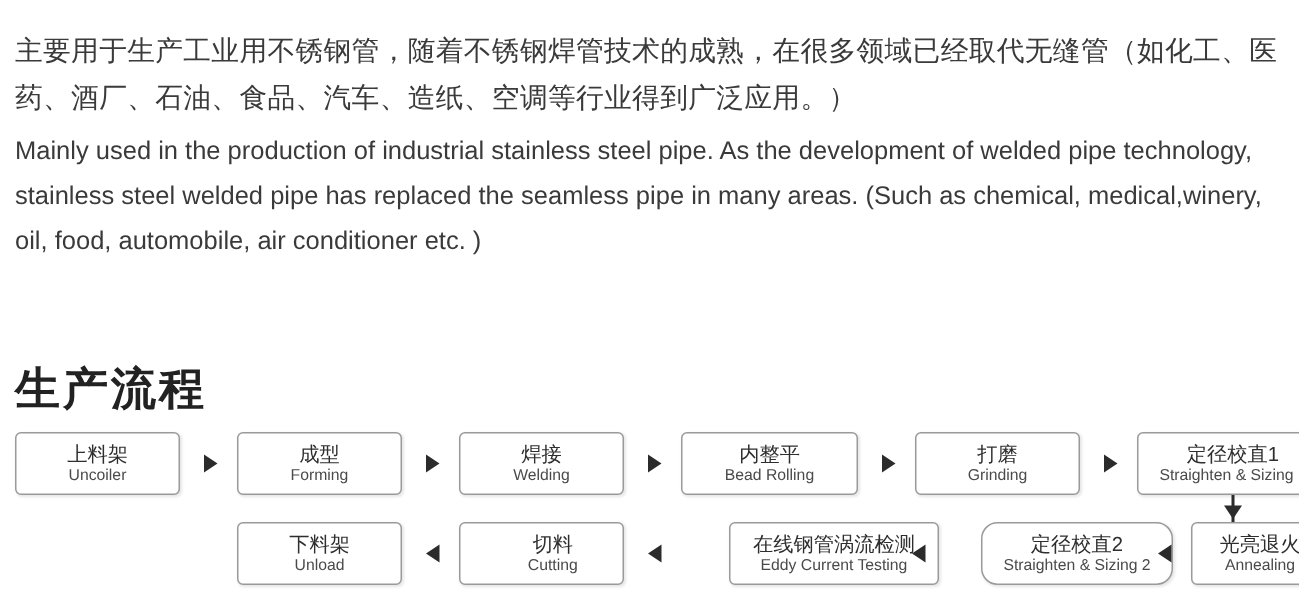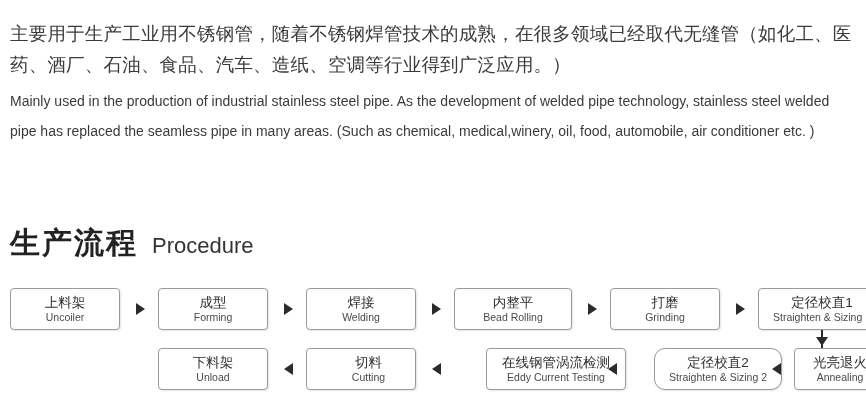--- a/index.html
+++ b/index.html
@@ -28,31 +28,31 @@
     width: 848px;
   }
   .intro-cn {
     font-size: 18.5px;
     line-height: 31px;
     color: #3a3a3a;
     letter-spacing: 0.2px;
     margin: 0 0 6px 0;
   }
   .intro-en {
-    font-size: 14px;
+    font-size: 17px;
     line-height: 30px;
     color: #3a3a3a;
     margin: 0;
   }
 
   
   .section-head {
     position: absolute;
     left: 10px;
-    top: 228px;
+    top: 245px;
     display: flex;
     align-items: flex-end;
   }
   .section-head .cn {
     font-size: 30px;
     font-weight: bold;
     letter-spacing: 2px;
     color: #222222;
     line-height: 1;
   }
@@ -139,21 +139,20 @@
 
 <div class="page">
 
   <div class="intro">
     <p class="intro-cn">主要用于生产工业用不锈钢管，随着不锈钢焊管技术的成熟，在很多领域已经取代无缝管（如化工、医药、酒厂、石油、食品、汽车、造纸、空调等行业得到广泛应用。）</p>
     <p class="intro-en">Mainly used in the production of industrial stainless steel pipe. As the development of welded pipe technology,  stainless steel welded pipe has replaced the seamless pipe in many areas. (Such as chemical, medical,winery, oil, food, automobile, air conditioner etc. )</p>
   </div>
 
   <div class="section-head">
     <span class="cn">生产流程</span>
-    <span class="en">Procedure</span>
   </div>
 
   <div class="flow">
 
     <div class="flow-row">
 
       <div class="node" style="left:0px; width:110px;">
         <span class="cn">上料架</span>
         <span class="en">Uncoiler</span>
       </div>

